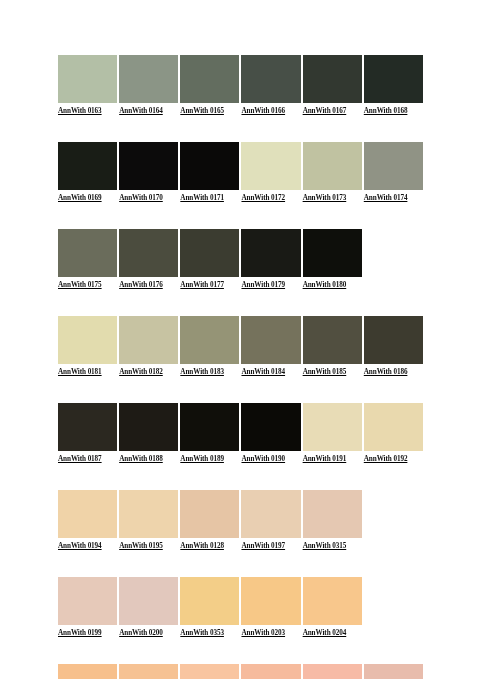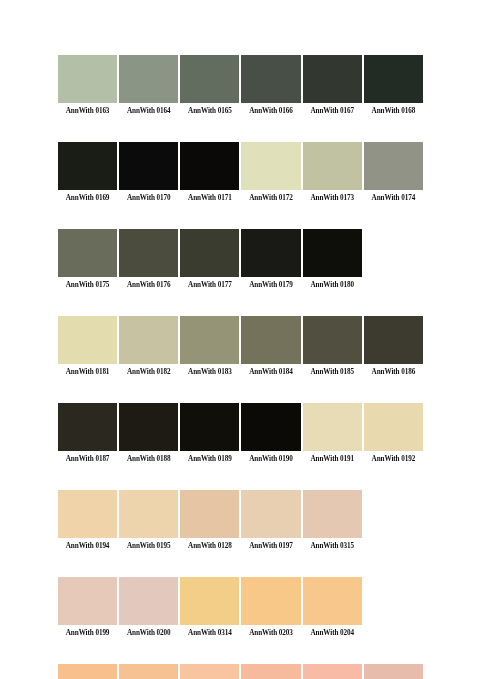--- a/index.html
+++ b/index.html
@@ -29,21 +29,21 @@
   }
   .swatch-row {
     display: flex;
     width: 367px;
     margin-bottom: 25px;
   }
   .swatch-cell {
     width: 61.17px;
     box-sizing: border-box;
     padding: 0 1px;
-    text-align: center;
+    text-decoration: underline;
   }
   .swatch-chip {
     width: 100%;
     height: 48px;
     display: block;
   }
   .swatch-label {
     display: block;
     font-family: "Liberation Serif", serif;
     font-weight: bold;
@@ -215,21 +215,21 @@
         <div class="swatch-cell">
           <span class="swatch-chip" style="background-color: rgb(230, 201, 185);"></span>
           <span class="swatch-label">AnnWith 0199</span>
         </div>
         <div class="swatch-cell">
           <span class="swatch-chip" style="background-color: rgb(226, 200, 189);"></span>
           <span class="swatch-label">AnnWith 0200</span>
         </div>
         <div class="swatch-cell">
           <span class="swatch-chip" style="background-color: rgb(243, 206, 136);"></span>
-          <span class="swatch-label">AnnWith 0314</span>
+          <span class="swatch-label">AnnWith 0353</span>
         </div>
         <div class="swatch-cell">
           <span class="swatch-chip" style="background-color: rgb(247, 200, 135);"></span>
           <span class="swatch-label">AnnWith 0203</span>
         </div>
         <div class="swatch-cell">
           <span class="swatch-chip" style="background-color: rgb(248, 199, 140);"></span>
           <span class="swatch-label">AnnWith 0204</span>
         </div>
       </div>

